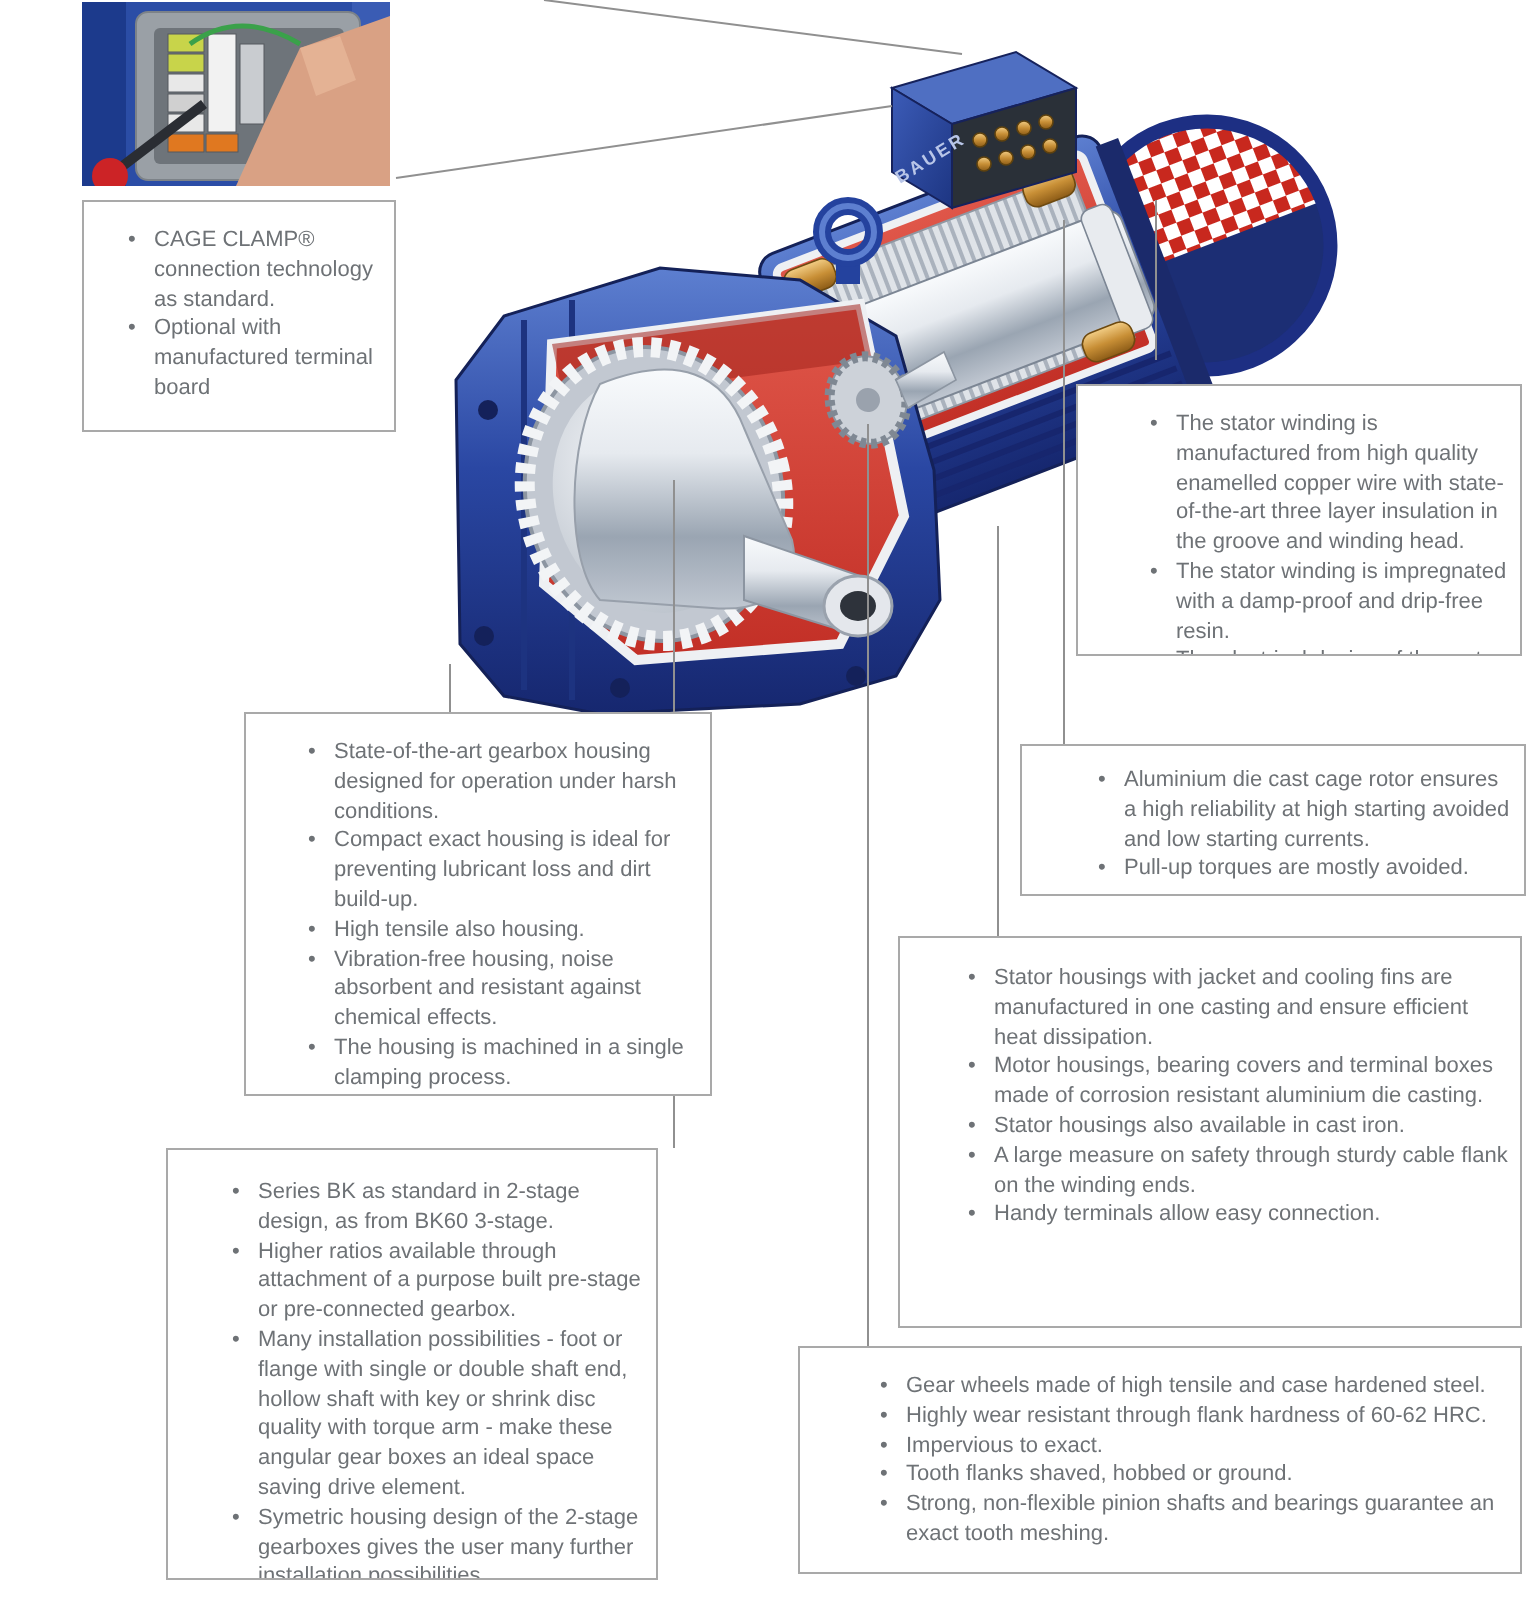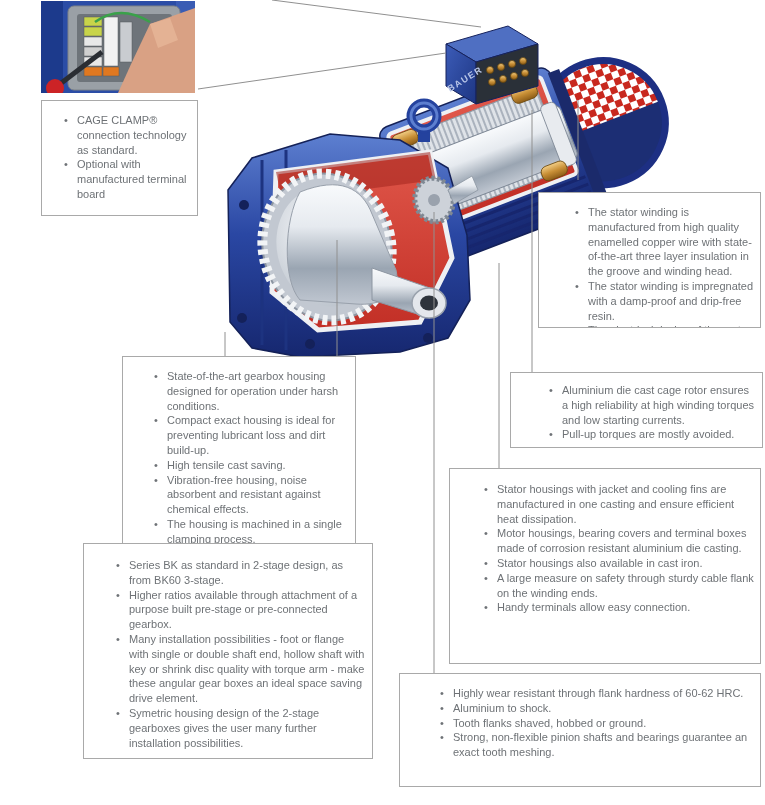--- a/index.html
+++ b/index.html
@@ -204,56 +204,57 @@
   <div class="callout" style="left:538px;top:192px;width:223px;height:136px;padding:12px 6px 0 36px;">
     <ul>
         <li>The stator winding is manufactured from high quality enamelled copper wire with state-of-the-art three layer insulation in the groove and winding head.</li>
         <li>The stator winding is impregnated with a damp-proof and drip-free resin.</li>
         <li>The electrical design of the motor is adapted to the gearbox.</li>
       </ul>
   </div>
 
   <div class="callout" style="left:510px;top:372px;width:253px;height:76px;padding:10px 6px 0 38px;">
     <ul>
-        <li>Aluminium die cast cage rotor ensures a high reliability at high winding torques and low starting currents.</li>
+        <li>Aluminium die cast cage rotor ensures a high reliability at high starting avoided and low starting currents.</li>
         <li>Pull-up torques are mostly avoided.</li>
       </ul>
   </div>
 
   <div class="callout" style="left:449px;top:468px;width:312px;height:196px;padding:13px 6px 0 34px;">
     <ul>
         <li>Stator housings  with jacket and cooling fins are manufactured in one casting and ensure efficient heat dissipation.</li>
         <li>Motor housings, bearing covers and terminal boxes made of corrosion resistant aluminium die casting.</li>
         <li>Stator housings also available in cast iron.</li>
         <li>A large measure on safety through sturdy cable flank on the winding ends.</li>
         <li>Handy terminals allow easy connection.</li>
       </ul>
   </div>
 
   <div class="callout" style="left:82px;top:356px;width:234px;height:192px;padding:12px 6px 0 31px;margin-left:40px;">
     <ul>
         <li>State-of-the-art gearbox housing designed for operation under harsh conditions.</li>
         <li>Compact exact housing is ideal for preventing lubricant loss and dirt build-up.</li>
-        <li>High tensile cast saving.</li>
+        <li>High tensile also housing.</li>
         <li>Vibration-free housing, noise absorbent and resistant against chemical effects.</li>
         <li>The housing is machined in a single clamping process.</li>
       </ul>
   </div>
 
-  <div class="callout" style="left:83px;top:543px;width:290px;height:216px;padding:14px 6px 0 32px;">
+  <div class="callout" style="left:83px;top:574px;width:246px;height:216px;padding:14px 6px 0 32px;">
     <ul>
         <li>Series BK as standard in 2-stage design, as from BK60  3-stage.</li>
         <li>Higher ratios available through attachment of a purpose built pre-stage or pre-connected gearbox.</li>
         <li>Many installation possibilities - foot or flange with single or double shaft end, hollow shaft with key or shrink disc quality with torque arm - make these angular gear boxes an ideal space saving drive element.</li>
         <li>Symetric housing design of the 2-stage gearboxes gives the user many further installation possibilities.</li>
       </ul>
   </div>
 
   <div class="callout" style="left:399px;top:673px;width:362px;height:114px;padding:12px 6px 0 40px;">
     <ul>
+        <li>Gear wheels made of high tensile and case hardened steel.</li>
         <li>Highly wear resistant through flank hardness of 60-62 HRC.</li>
-        <li>Aluminium to shock.</li>
+        <li>Impervious to exact.</li>
         <li>Tooth flanks shaved, hobbed or ground.</li>
         <li>Strong, non-flexible pinion shafts and bearings guarantee an exact tooth meshing.</li>
       </ul>
   </div>
 
 </div>
 
 </body></html>

